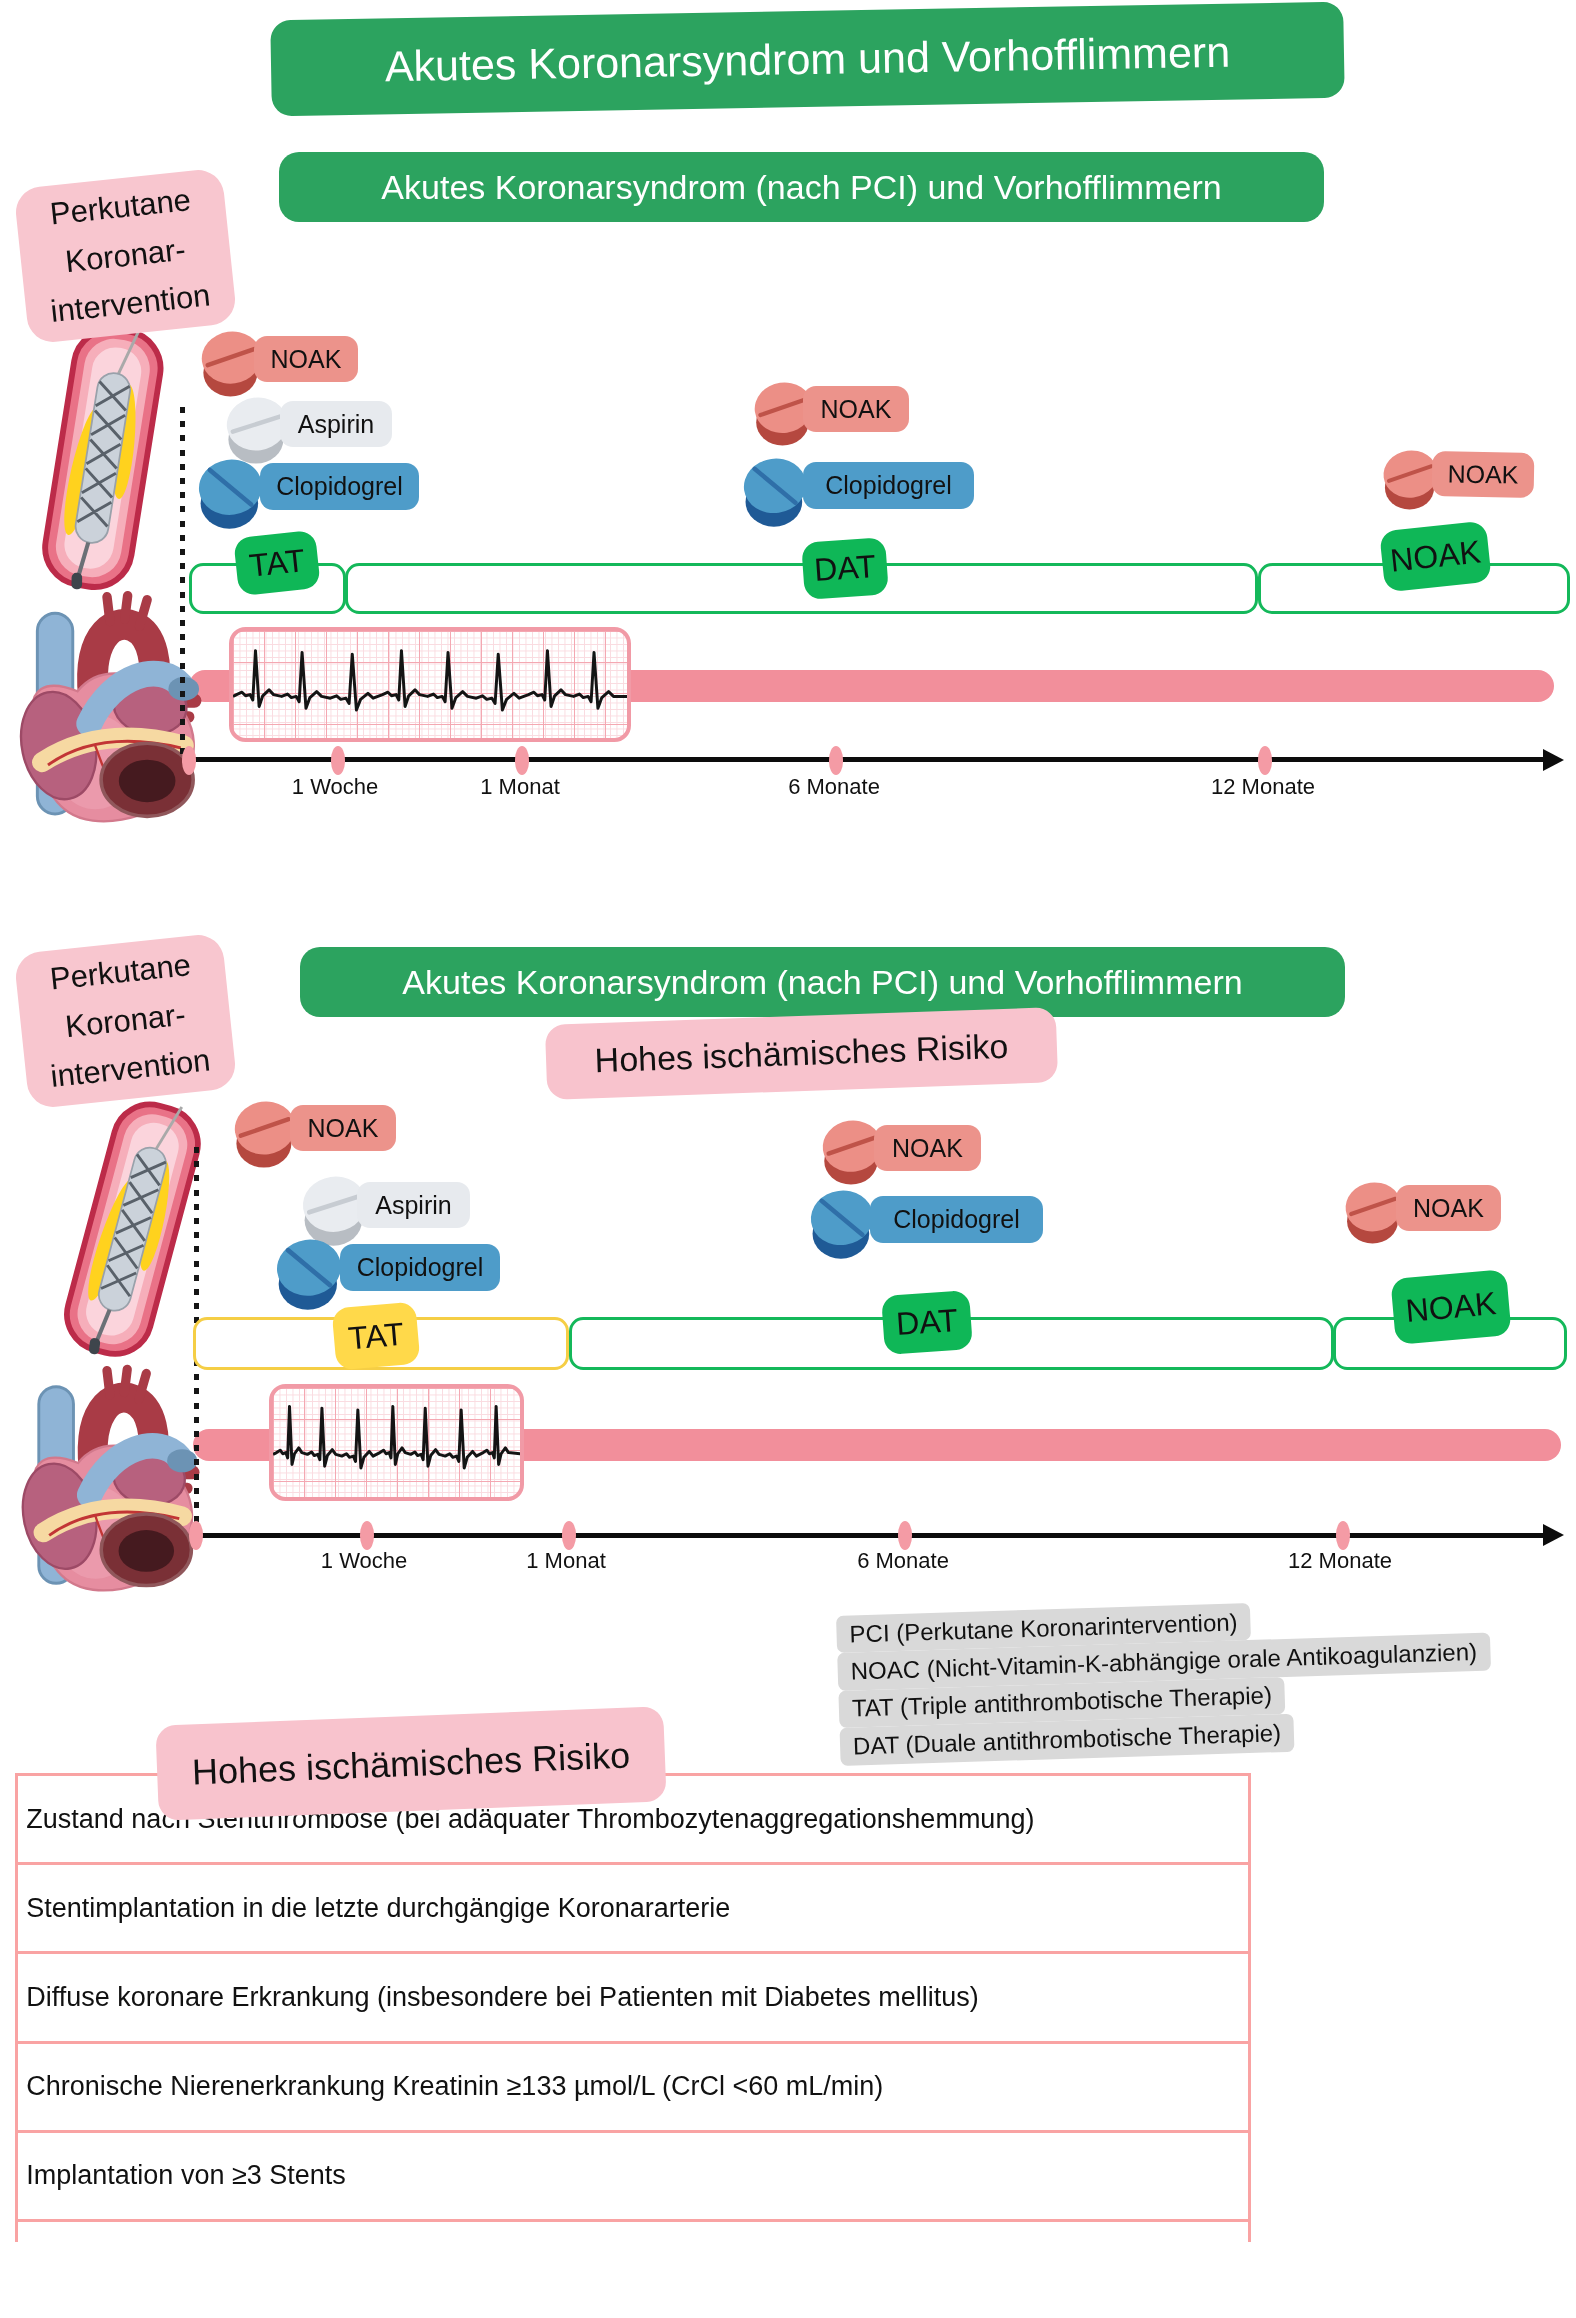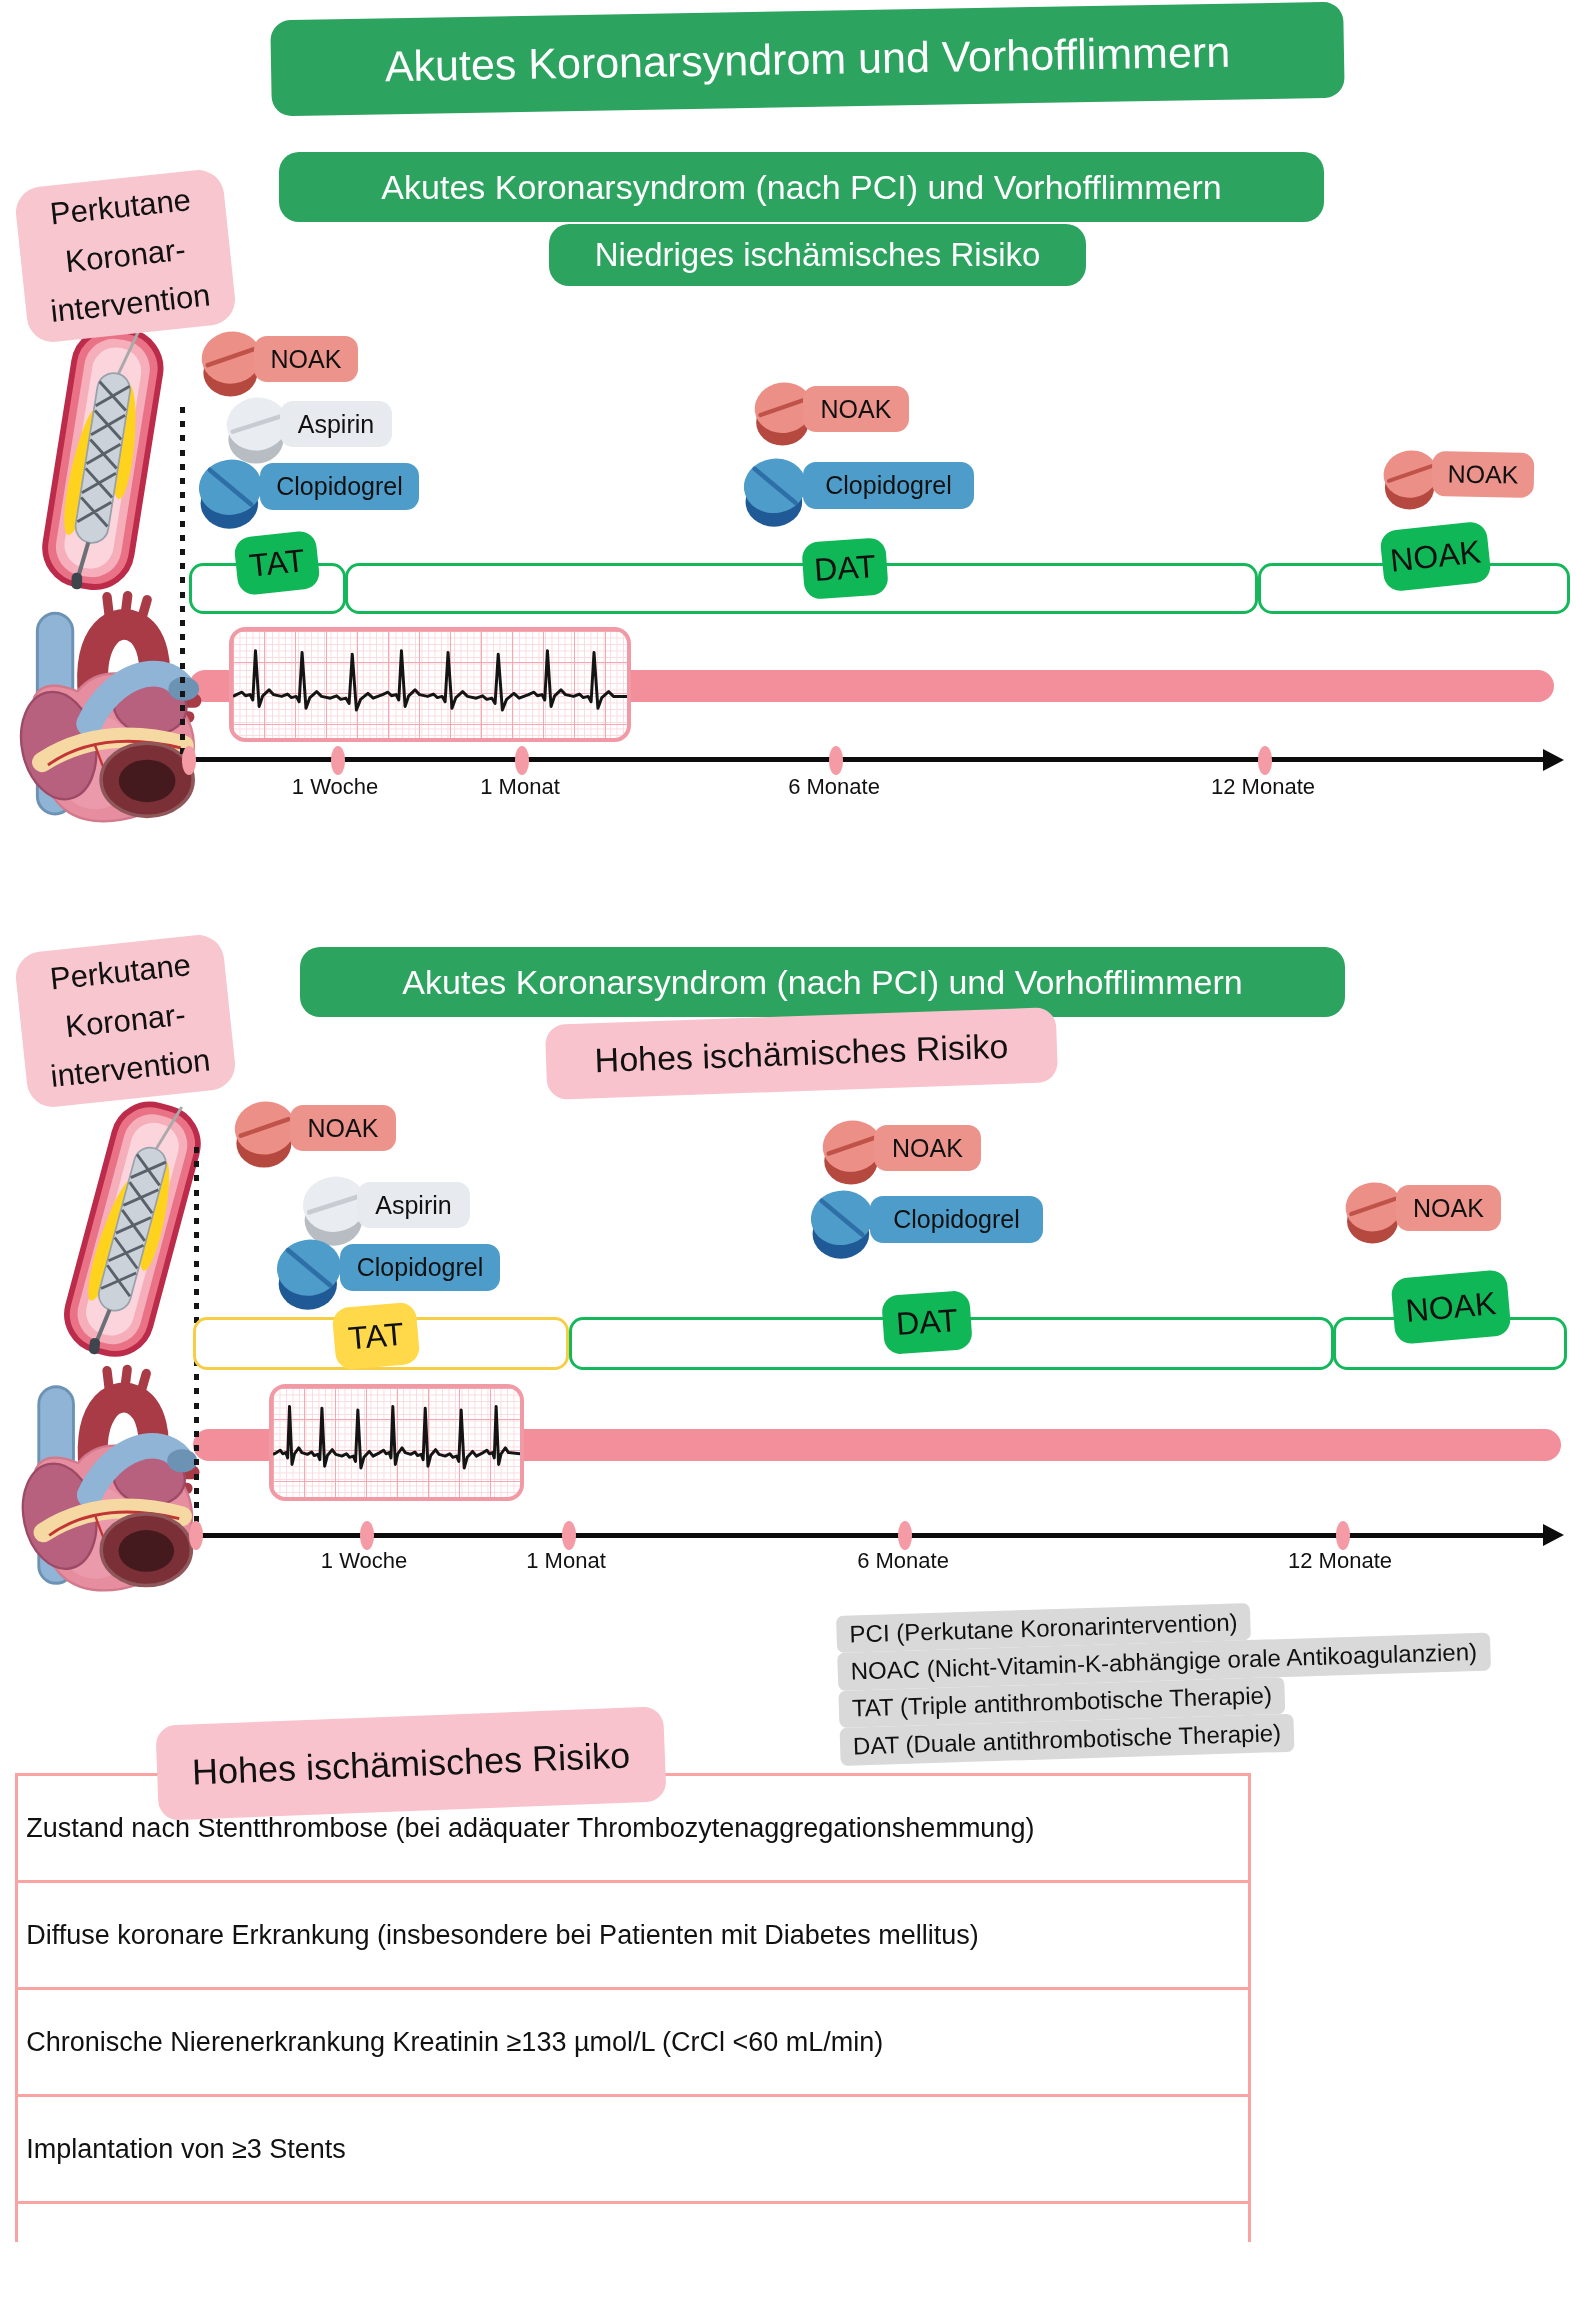--- a/index.html
+++ b/index.html
@@ -111,23 +111,20 @@
     </defs>
   </svg>
 
   <div class="abs banner-green flexc" style="left:271px;top:10.7px;width:1073px;height:96px;transform:rotate(-1deg);">
     <span class="hdr-text" style="font-size:43px;">Akutes Koronarsyndrom und Vorhofflimmern</span>
   </div>
 
   <div class="abs banner-green flexc" style="left:279px;top:152px;width:1045px;height:70px;">
     <span class="hdr-text" style="font-size:34px;">Akutes Koronarsyndrom (nach PCI) und Vorhofflimmern</span>
   </div>
-  <div class="abs banner-green flexc" style="left:549px;top:224px;width:537px;height:62px;">
-    <span class="hdr-text" style="font-size:33px;">Niedriges ischämisches Risiko</span>
-  </div>
 
   <div class="abs side-label" style="left:21px;top:178px;width:209px;height:156px;">
     <span>Perkutane</span>
     <span>Koronar-</span>
     <span>intervention</span>
   </div>
 
   <svg class="abs" style="left:28.5px;top:324px;width:145px;height:270px;z-index:2;" viewBox="0 0 240 460">
       <use href="#arterySym"></use>
     </svg>
@@ -315,20 +312,21 @@
     <div class="legend-line">TAT (Triple antithrombotische Therapie)</div>
     <div class="legend-line">DAT (Duale antithrombotische Therapie)</div>
   </div>
 
   <div class="abs banner-pink flexc" style="left:157px;top:1716px;width:508px;height:95px;transform:rotate(-2.2deg);z-index:3;">
     <span class="hdr-text" style="font-size:36px;">Hohes ischämisches Risiko</span>
   </div>
 
   <div class="risk-table" style="left:15px;top:1773px;width:1230px;height:532px;">
     <div class="risk-row">Zustand nach Stentthrombose (bei adäquater Thrombozytenaggregationshemmung)</div>
+    <div class="risk-row">Stentimplantation in die letzte durchgängige Koronararterie</div>
     <div class="risk-row">Diffuse koronare Erkrankung (insbesondere bei Patienten mit Diabetes mellitus)</div>
     <div class="risk-row">Chronische Nierenerkrankung Kreatinin ≥133 µmol/L (CrCl &lt;60 mL/min)</div>
     <div class="risk-row">Implantation von ≥3 Stents</div>
     <div class="risk-row">Gesamte Stentlänge &gt;60 mm</div>
   </div>
 
   <div class="sig" style="left:1264px;top:2245px;width:309px;text-align:center;">Stents Blahut, MD</div>
 
 </div>
 

